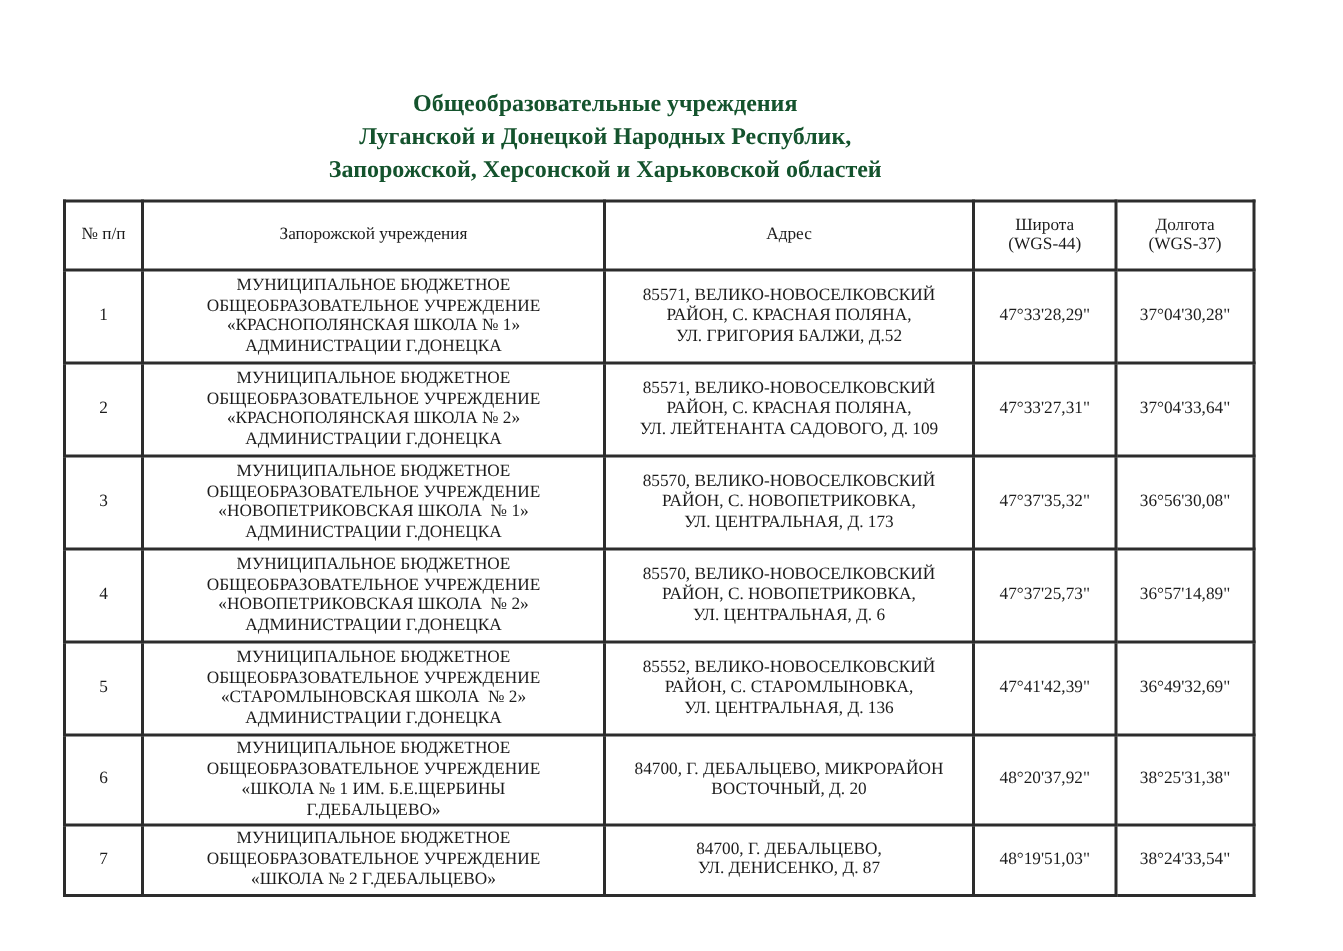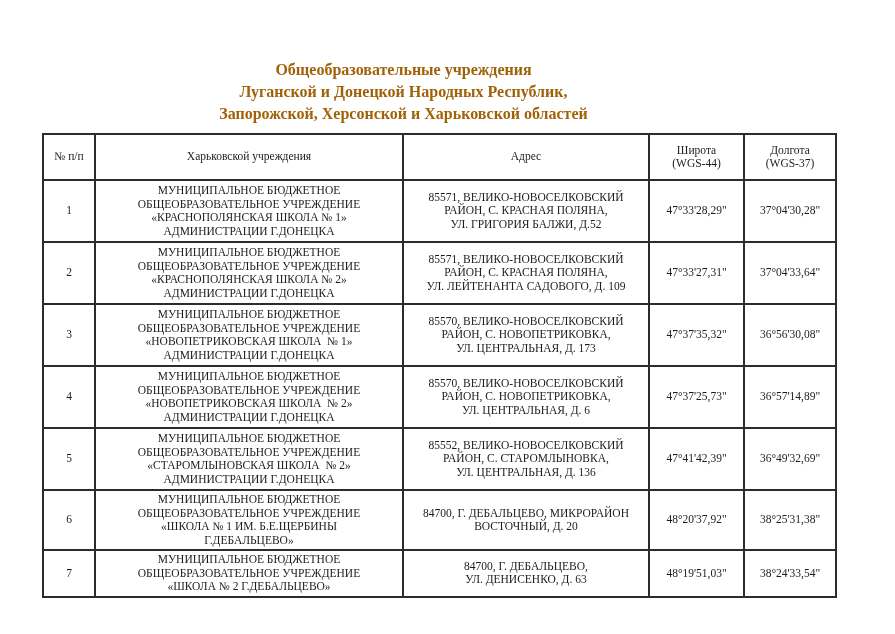--- a/index.html
+++ b/index.html
@@ -13,21 +13,21 @@
   }
   .page { position: absolute; inset: 0; }
   .doc-title {
     position: absolute;
     top: 59px; left: 0; width: 807px;
     text-align: center;
     font-weight: bold;
     font-size: 16px;
     line-height: 22px;
     white-space: pre-line;
-    color: #a16207;
+    color: #14532d;
   }
   table.reg-table {
     position: absolute;
     left: 42px; top: 133px;
     width: 793px;
     border-collapse: collapse;
     table-layout: fixed;
   }
   .reg-table th, .reg-table td {
     border: 2px solid #2c2c2c;
@@ -64,21 +64,21 @@
     <colgroup>
       <col class="c-num">
         <col class="c-name">
         <col class="c-addr">
         <col class="c-lat">
         <col class="c-lon">
     </colgroup>
     <thead>
       <tr>
         <th>№ п/п</th>
-        <th>Харьковской учреждения</th>
+        <th>Запорожской учреждения</th>
         <th>Адрес</th>
         <th>Широта
 (WGS-44)</th>
         <th>Долгота
 (WGS-37)</th>
       </tr>
     </thead>
     <tbody>
         <tr>
       <td>1</td>
@@ -150,20 +150,20 @@
 ВОСТОЧНЫЙ, Д. 20</td>
       <td>48°20'37,92"</td>
       <td>38°25'31,38"</td>
     </tr>
         <tr>
       <td>7</td>
       <td>МУНИЦИПАЛЬНОЕ БЮДЖЕТНОЕ
 ОБЩЕОБРАЗОВАТЕЛЬНОЕ УЧРЕЖДЕНИЕ
 «ШКОЛА № 2 Г.ДЕБАЛЬЦЕВО»</td>
       <td>84700, Г. ДЕБАЛЬЦЕВО,
-УЛ. ДЕНИСЕНКО, Д. 63</td>
+УЛ. ДЕНИСЕНКО, Д. 87</td>
       <td>48°19'51,03"</td>
       <td>38°24'33,54"</td>
     </tr>
       </tbody>
   </table>
 
 </div>
 
 </body></html>

